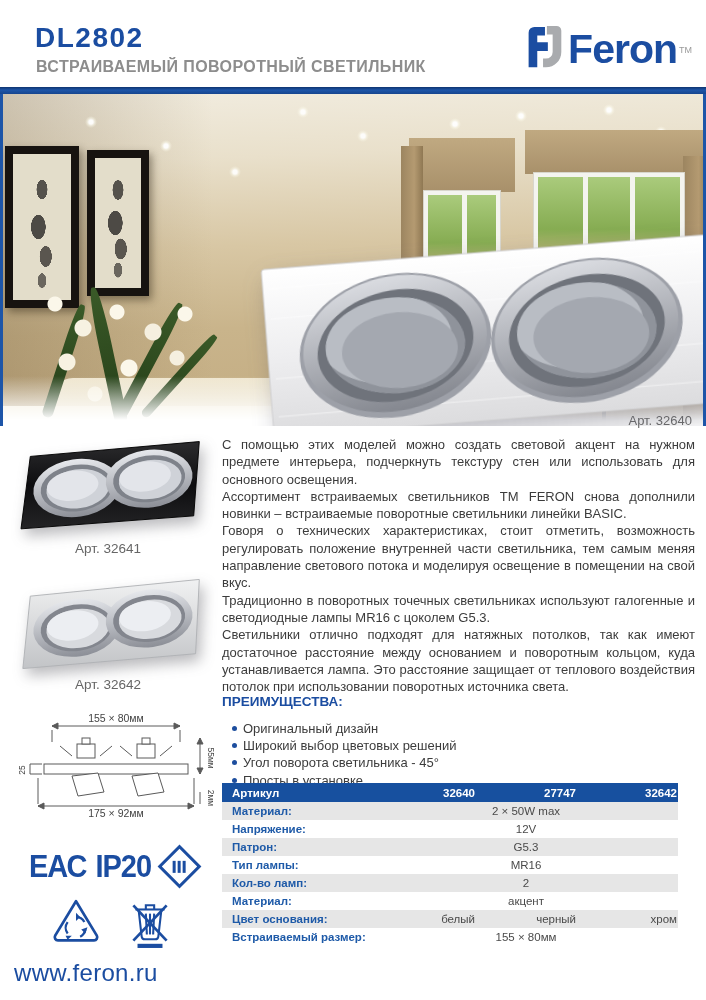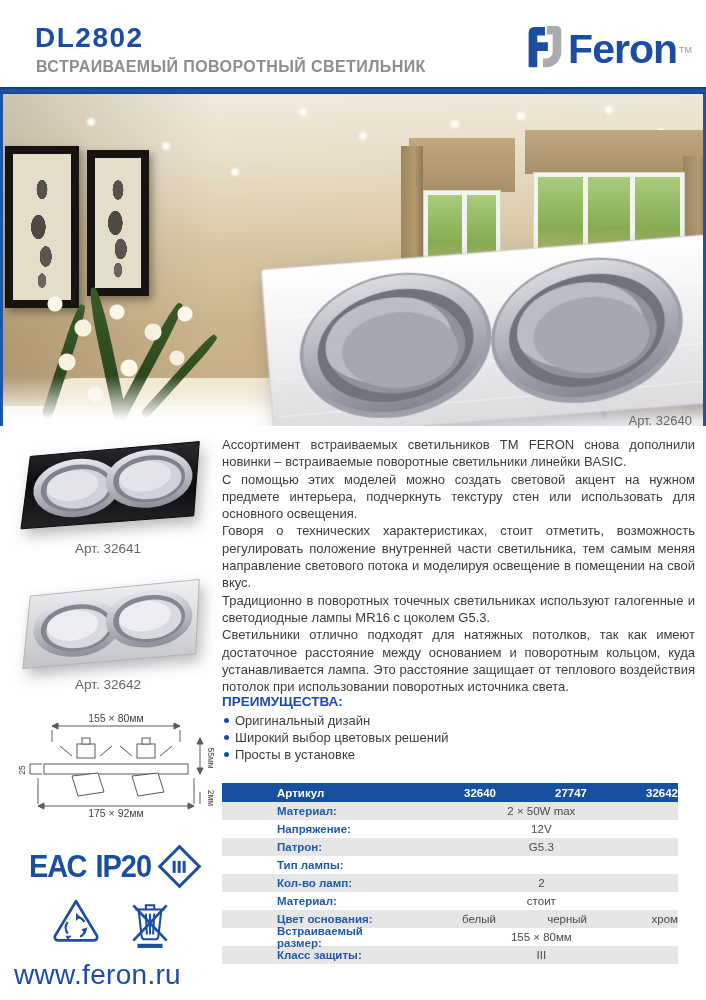--- a/index.html
+++ b/index.html
@@ -93,36 +93,36 @@
   .a1{top:541px;} .a2{top:677px;}
   .dims-svg{position:absolute;left:14px;top:712px;width:200px;height:106px;}
   .certs{position:absolute;left:14px;top:850px;width:196px;text-align:left;}
   .cert-row1{display:flex;align-items:center;justify-content:center;gap:9px;}
   .eac,.ip{font-size:29px;font-weight:900;color:#1b4da1;letter-spacing:-1px;transform:scaleY(1.08);}
   .diamond{width:25px;height:25px;border:3px solid #1b4da1;transform:rotate(45deg);
            display:flex;align-items:center;justify-content:center;margin-left:4px;}
   .diamond .bars{display:flex;gap:2px;transform:rotate(-45deg);}
   .diamond .bars span{display:block;width:3px;height:12px;background:#1b4da1;}
   .cert-row2{display:flex;align-items:flex-start;justify-content:center;gap:26px;margin-top:14px;height:52px;}
-  .site{margin-top:10px;font-size:28px;color:#1b4da1;letter-spacing:.3px;}
+  .site{margin-top:10px;font-size:24px;color:#1b4da1;letter-spacing:.3px;}
 
   
   .desc{position:absolute;left:222px;top:436px;width:473px;font-size:13px;line-height:17.3px;
         text-align:justify;color:#3c3c3c;}
   .desc p{margin:0;}
   .adv-title{position:absolute;left:222px;top:694px;font-size:13.5px;font-weight:bold;color:#1b4da1;}
-  .adv-list{position:absolute;left:222px;top:712px;width:473px;margin:0;padding:0;list-style:none;
+  .adv-list{position:absolute;left:222px;top:712px;width:473px;margin:8px;padding:0;list-style:none;
             font-size:13px;color:#3c3c3c;}
   .adv-list li{position:relative;padding-left:13px;line-height:17.2px;}
   .adv-list li::before{content:"";position:absolute;left:2px;top:6px;width:5px;height:5px;
             border-radius:50%;background:#1d4e9e;}
 
   
   .spec{position:absolute;left:222px;top:783px;width:456px;font-size:11.5px;}
-  .spec-row{display:flex;align-items:center;height:18px;padding-left:45px;}
+  .spec-row{display:flex;align-items:center;height:18px;}
   .spec-head{background:#17509f;height:19px;}
   .spec-head .c-label{color:#ffffff;font-weight:bold;}
   .spec-head .c-val{color:#ffffff;font-weight:bold;}
   .c-label{width:152px;padding-left:10px;box-sizing:border-box;font-weight:bold;color:#1e5aa8;}
   .c-val{width:101px;text-align:right;color:#4a4a4a;}
   .c-span{width:304px;text-align:center;color:#4a4a4a;}
   .spec-row:nth-child(even){background:#e6e6e6;}
 </style>
 </head>
 <body>
@@ -357,31 +357,32 @@
             <path d="M6 8 L38 42" fill="none"></path>
             <path d="M38 8 L6 42" fill="none"></path>
           </g>
         <rect x="10" y="45" width="24" height="4" fill="#1b4da1"></rect>
       </svg>
     </div>
     <div class="site">www.feron.ru</div>
   </div>
 
   <div class="desc">
+    <p>С помощью этих моделей можно создать световой акцент на нужном предмете интерьера, подчеркнуть текстуру стен или использовать для основного освещения.</p>
     <p>Ассортимент встраиваемых светильников ТМ FERON снова дополнили новинки – встраиваемые поворотные светильники линейки BASIC.</p>
-    <p>С помощью этих моделей можно создать световой акцент на нужном предмете интерьера, подчеркнуть текстуру стен или использовать для основного освещения.</p>
     <p>Говоря о технических характеристиках, стоит отметить, возможность регулировать положение внутренней части светильника, тем самым меняя направление светового потока и моделируя освещение в помещении на свой вкус.</p>
     <p>Традиционно в поворотных точечных светильниках используют галогенные и светодиодные лампы MR16 с цоколем G5.3.</p>
     <p>Светильники отлично подходят для натяжных потолков, так как имеют достаточное расстояние между основанием и поворотным кольцом, куда устанавливается лампа. Это расстояние защищает от теплового воздействия потолок при использовании поворотных источника света.</p>
   </div>
 
   <div class="adv-title">ПРЕИМУЩЕСТВА:</div>
   <ul class="adv-list">
     <li>Оригинальный дизайн</li>
     <li>Широкий выбор цветовых решений</li>
+    <li>Угол поворота светильника - 45°</li>
     <li>Просты в установке</li>
   </ul>
 
   <div class="spec">
     <div class="spec-row spec-head">
       <div class="c-label">Артикул</div>
       <div class="c-val">32640</div>
       <div class="c-val">27747</div>
       <div class="c-val">32642</div>
     </div>
@@ -392,38 +393,35 @@
     <div class="spec-row">
       <div class="c-label">Напряжение:</div>
       <div class="c-span">12V</div>
     </div>
     <div class="spec-row">
       <div class="c-label">Патрон:</div>
       <div class="c-span">G5.3</div>
     </div>
     <div class="spec-row">
       <div class="c-label">Тип лампы:</div>
+      <div class="c-span">MR16</div>
     </div>
     <div class="spec-row">
       <div class="c-label">Кол-во ламп:</div>
       <div class="c-span">2</div>
     </div>
     <div class="spec-row">
       <div class="c-label">Материал:</div>
-      <div class="c-span">стоит</div>
+      <div class="c-span">акцент</div>
     </div>
     <div class="spec-row">
       <div class="c-label">Цвет основания:</div>
       <div class="c-val">белый</div>
       <div class="c-val">черный</div>
       <div class="c-val">хром</div>
     </div>
     <div class="spec-row">
       <div class="c-label">Встраиваемый размер:</div>
       <div class="c-span">155 × 80мм</div>
     </div>
-    <div class="spec-row">
-      <div class="c-label">Класс защиты:</div>
-      <div class="c-span">III</div>
-    </div>
   </div>
 
 </div>
 
 </body></html>

